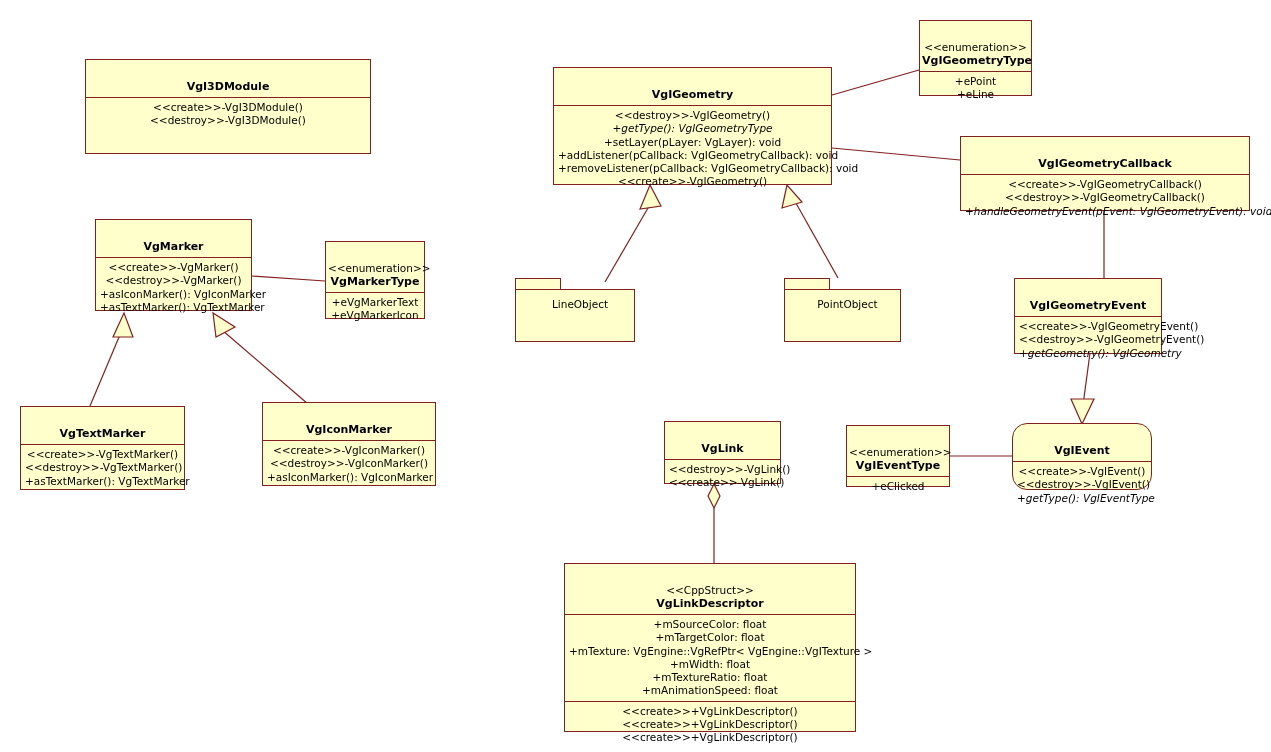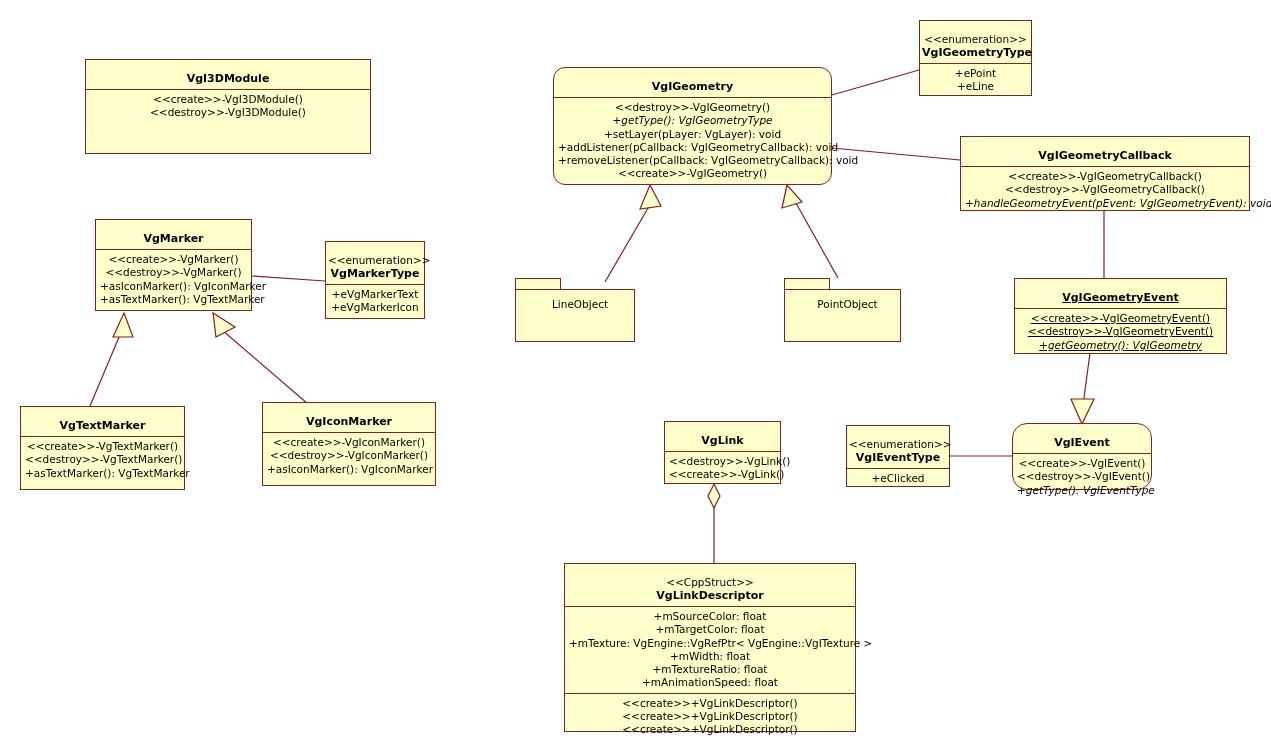--- a/index.html
+++ b/index.html
@@ -27,21 +27,21 @@
     background: #ffffcc;
     border: 1px solid #802020;
     box-sizing: border-box;
     z-index: 5;
   }
   .uml-title {
     text-align: center;
     font-weight: bold;
     font-size: 11px;
     color: #000000;
-    padding: 12px 2px 4px 2px;
+    padding: 20px 2px 4px 2px;
     line-height: 13px;
     border-bottom: 1px solid #802020;
     box-sizing: border-box;
   }
   .uml-title .stereo {
     display: block;
     font-weight: normal;
     font-size: 10.5px;
   }
   .uml-compartment {
@@ -137,21 +137,21 @@
   <div class="uml-box" style="left:85px; top:59px; width:286px; height:95px;">
     <div class="uml-title">
       <span>VgI3DModule</span>
     </div>
     <div class="uml-compartment" style="height:72px;">
       <div>&lt;&lt;create&gt;&gt;-VgI3DModule()</div>
       <div>&lt;&lt;destroy&gt;&gt;-VgI3DModule()</div>
     </div>
   </div>
 
-  <div class="uml-box" style="left:553px; top:67px; width:279px; height:118px;border-radius:12px;">
+  <div class="uml-box" style="left:553px; top:67px; width:279px; height:118px;">
     <div class="uml-title">
       <span>VgIGeometry</span>
     </div>
     <div class="uml-compartment">
       <div>&lt;&lt;destroy&gt;&gt;-VgIGeometry()</div>
       <div class="abstract">+getType(): VgIGeometryType</div>
       <div>+setLayer(pLayer: VgLayer): void</div>
       <div>+addListener(pCallback: VgIGeometryCallback): void</div>
       <div>+removeListener(pCallback: VgIGeometryCallback): void</div>
       <div>&lt;&lt;create&gt;&gt;-VgIGeometry()</div>
@@ -173,21 +173,21 @@
     <div class="uml-title">
       <span>VgIGeometryCallback</span>
     </div>
     <div class="uml-compartment">
       <div>&lt;&lt;create&gt;&gt;-VgIGeometryCallback()</div>
       <div>&lt;&lt;destroy&gt;&gt;-VgIGeometryCallback()</div>
       <div class="abstract">+handleGeometryEvent(pEvent: VgIGeometryEvent): void</div>
     </div>
   </div>
 
-  <div class="uml-box" style="left:1014px; top:278px; width:213px; height:76px;text-decoration:underline;">
+  <div class="uml-box" style="left:1014px; top:278px; width:148px; height:76px;">
     <div class="uml-title">
       <span>VgIGeometryEvent</span>
     </div>
     <div class="uml-compartment">
       <div>&lt;&lt;create&gt;&gt;-VgIGeometryEvent()</div>
       <div>&lt;&lt;destroy&gt;&gt;-VgIGeometryEvent()</div>
       <div class="abstract">+getGeometry(): VgIGeometry</div>
     </div>
   </div>
 

